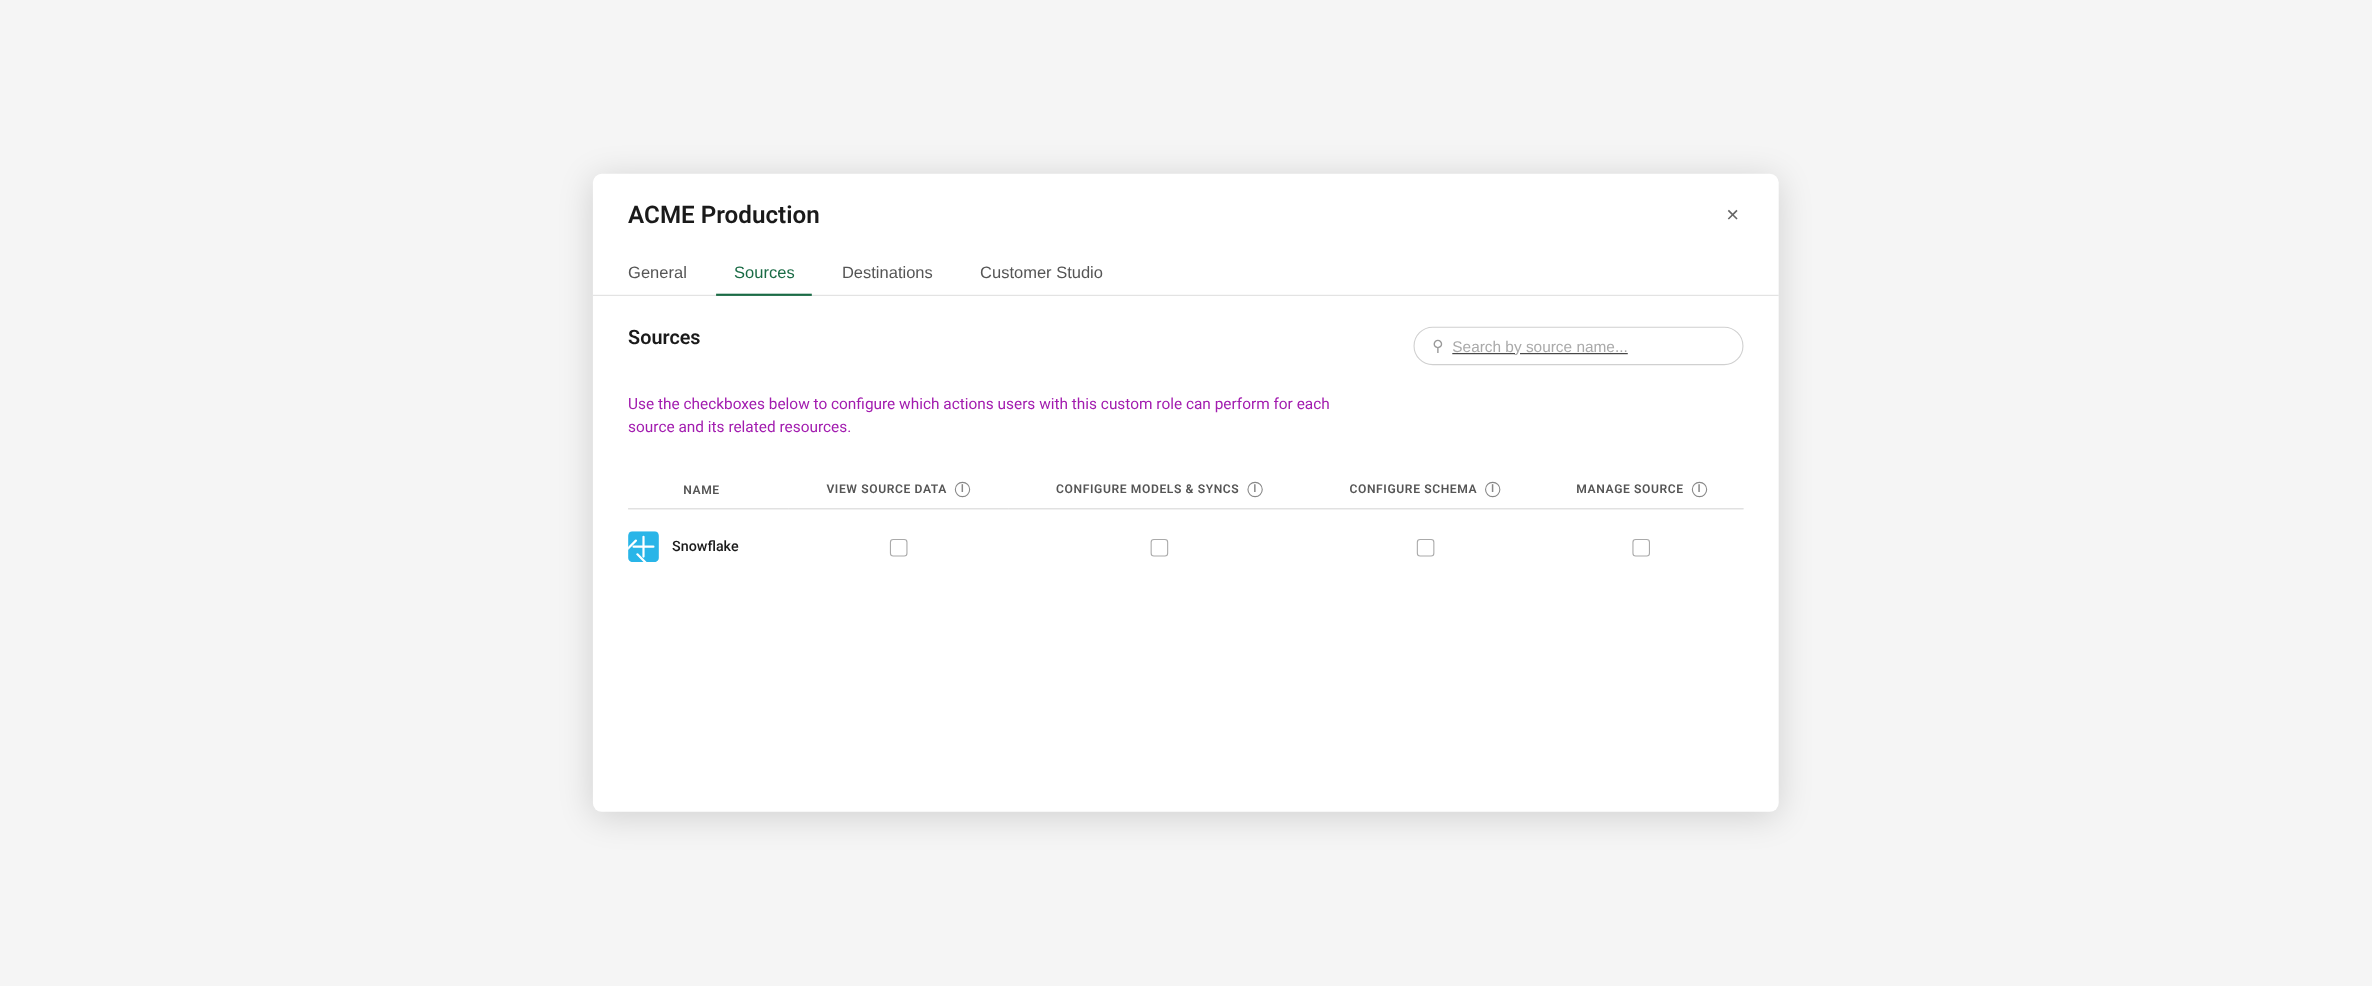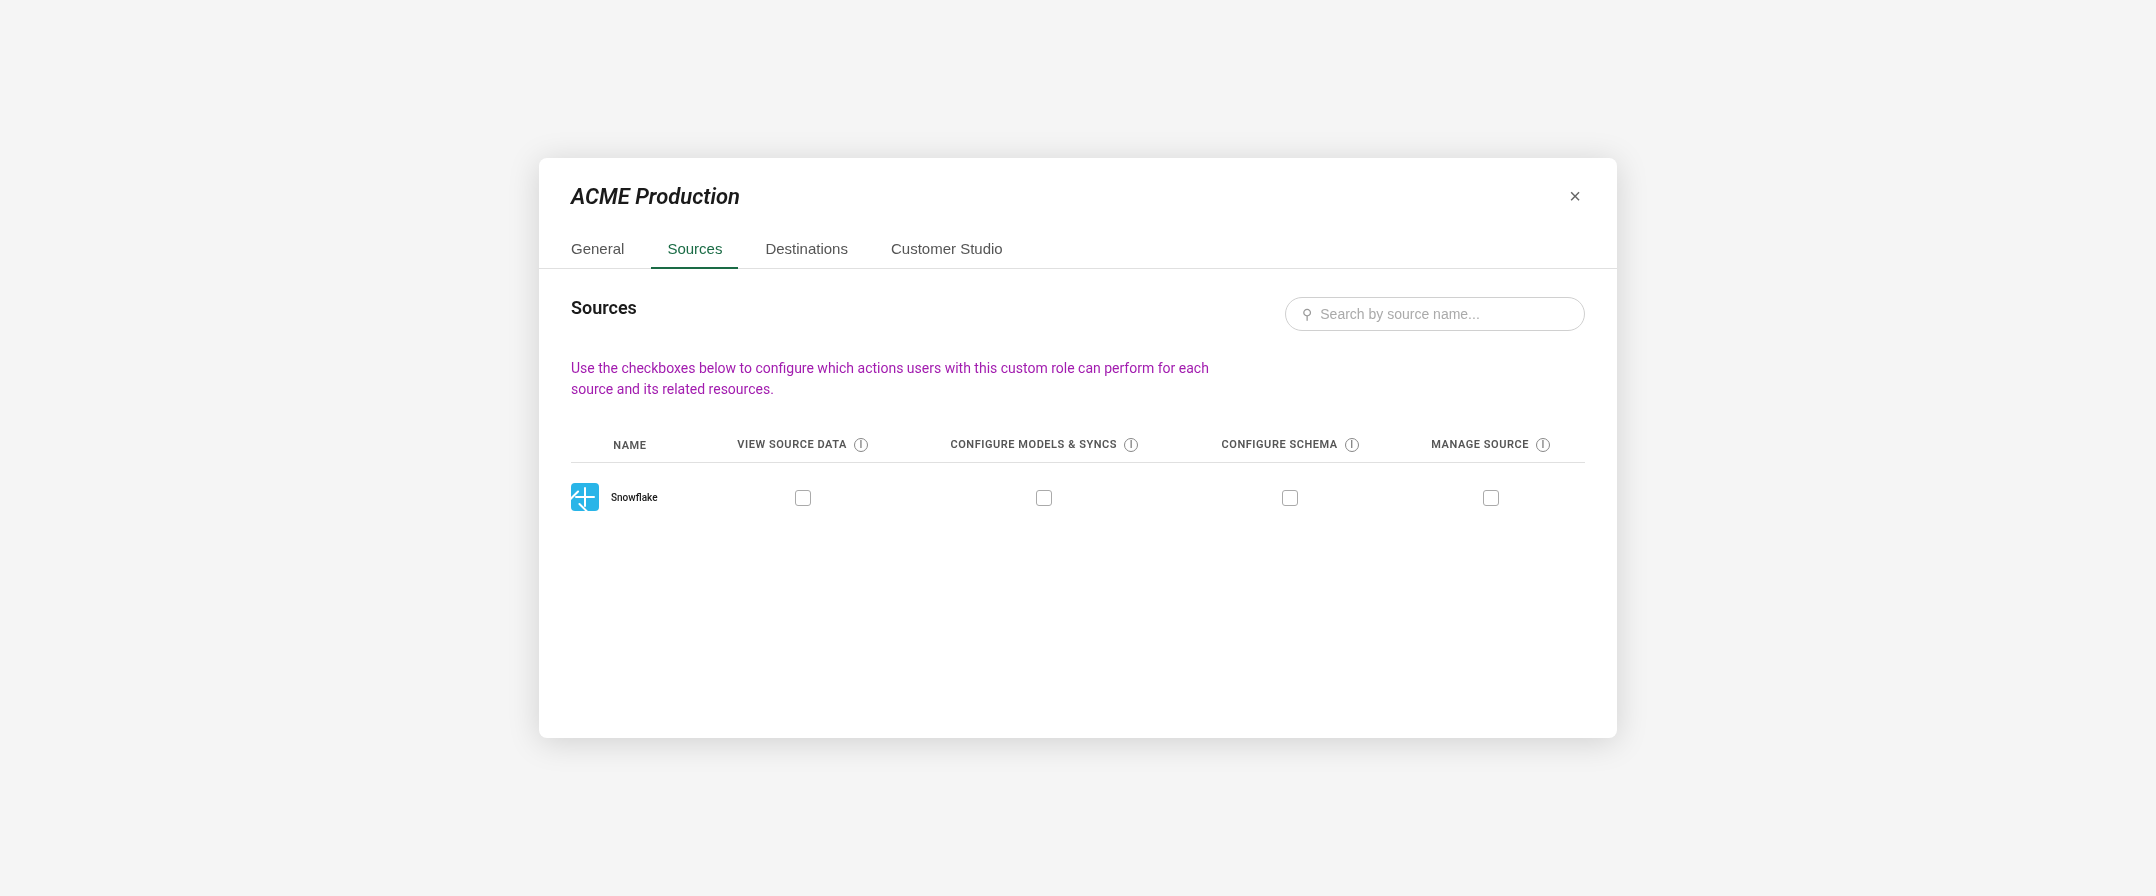--- a/index.html
+++ b/index.html
@@ -23,21 +23,20 @@
     .modal-header {
       display: flex;
       align-items: center;
       justify-content: space-between;
       padding: 24px 32px 0 32px;
     }
     .modal-title {
       font-size: 22px;
       font-weight: 600;
       color: #1a1a1a;
-      font-style: italic;
     }
     .close-btn {
       background: none;
       border: none;
       cursor: pointer;
       color: #666;
       font-size: 20px;
       line-height: 1;
       padding: 4px;
       display: flex;
@@ -106,20 +105,21 @@
       margin-right: 8px;
       font-size: 14px;
     }
     .search-input {
       border: none;
       outline: none;
       font-size: 14px;
       color: #333;
       width: 100%;
       background: transparent;
+      text-decoration: underline;
     }
     .search-input::placeholder { color: #aaa; }
     .table {
       width: 100%;
       border-collapse: collapse;
     }
     .table thead tr {
       border-bottom: 1px solid #e0e0e0;
     }
     .table th {
@@ -153,21 +153,21 @@
     }
     .source-sub-name {
       font-size: 13px;
       color: #777;
       margin-top: 3px;
     }
     .source-row-name {
       display: flex;
       align-items: center;
       gap: 12px;
-      font-size: 10px;
+      font-size: 13px;
       font-weight: 500;
       color: #1a1a1a;
     }
     .checkbox-cell {
       text-align: center;
     }
     .checkbox {
       width: 16px;
       height: 16px;
       border: 1.5px solid #aaa;

